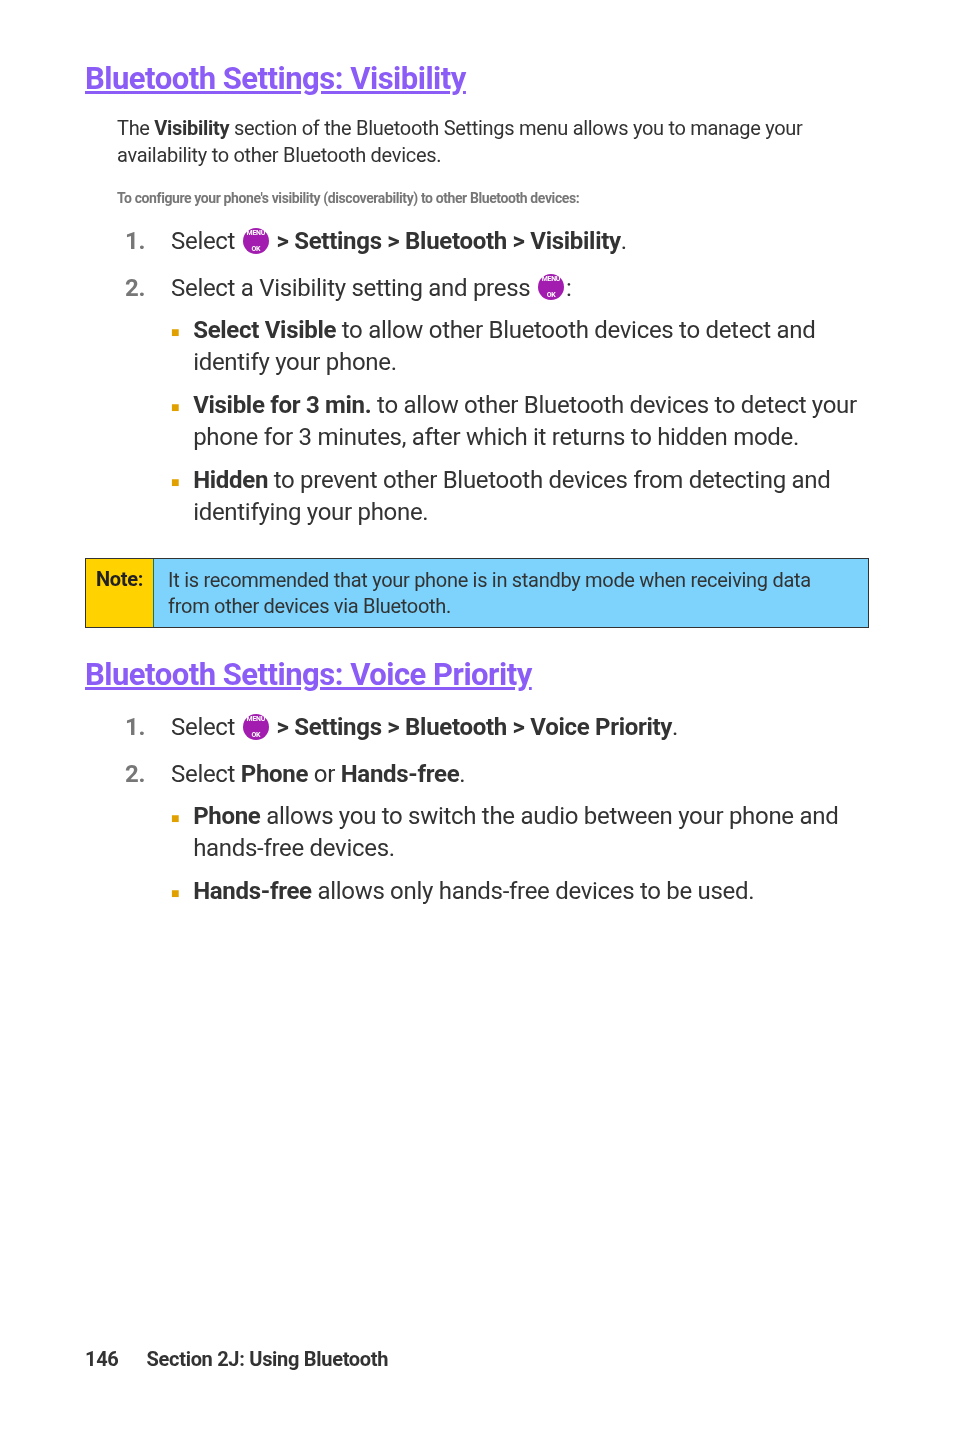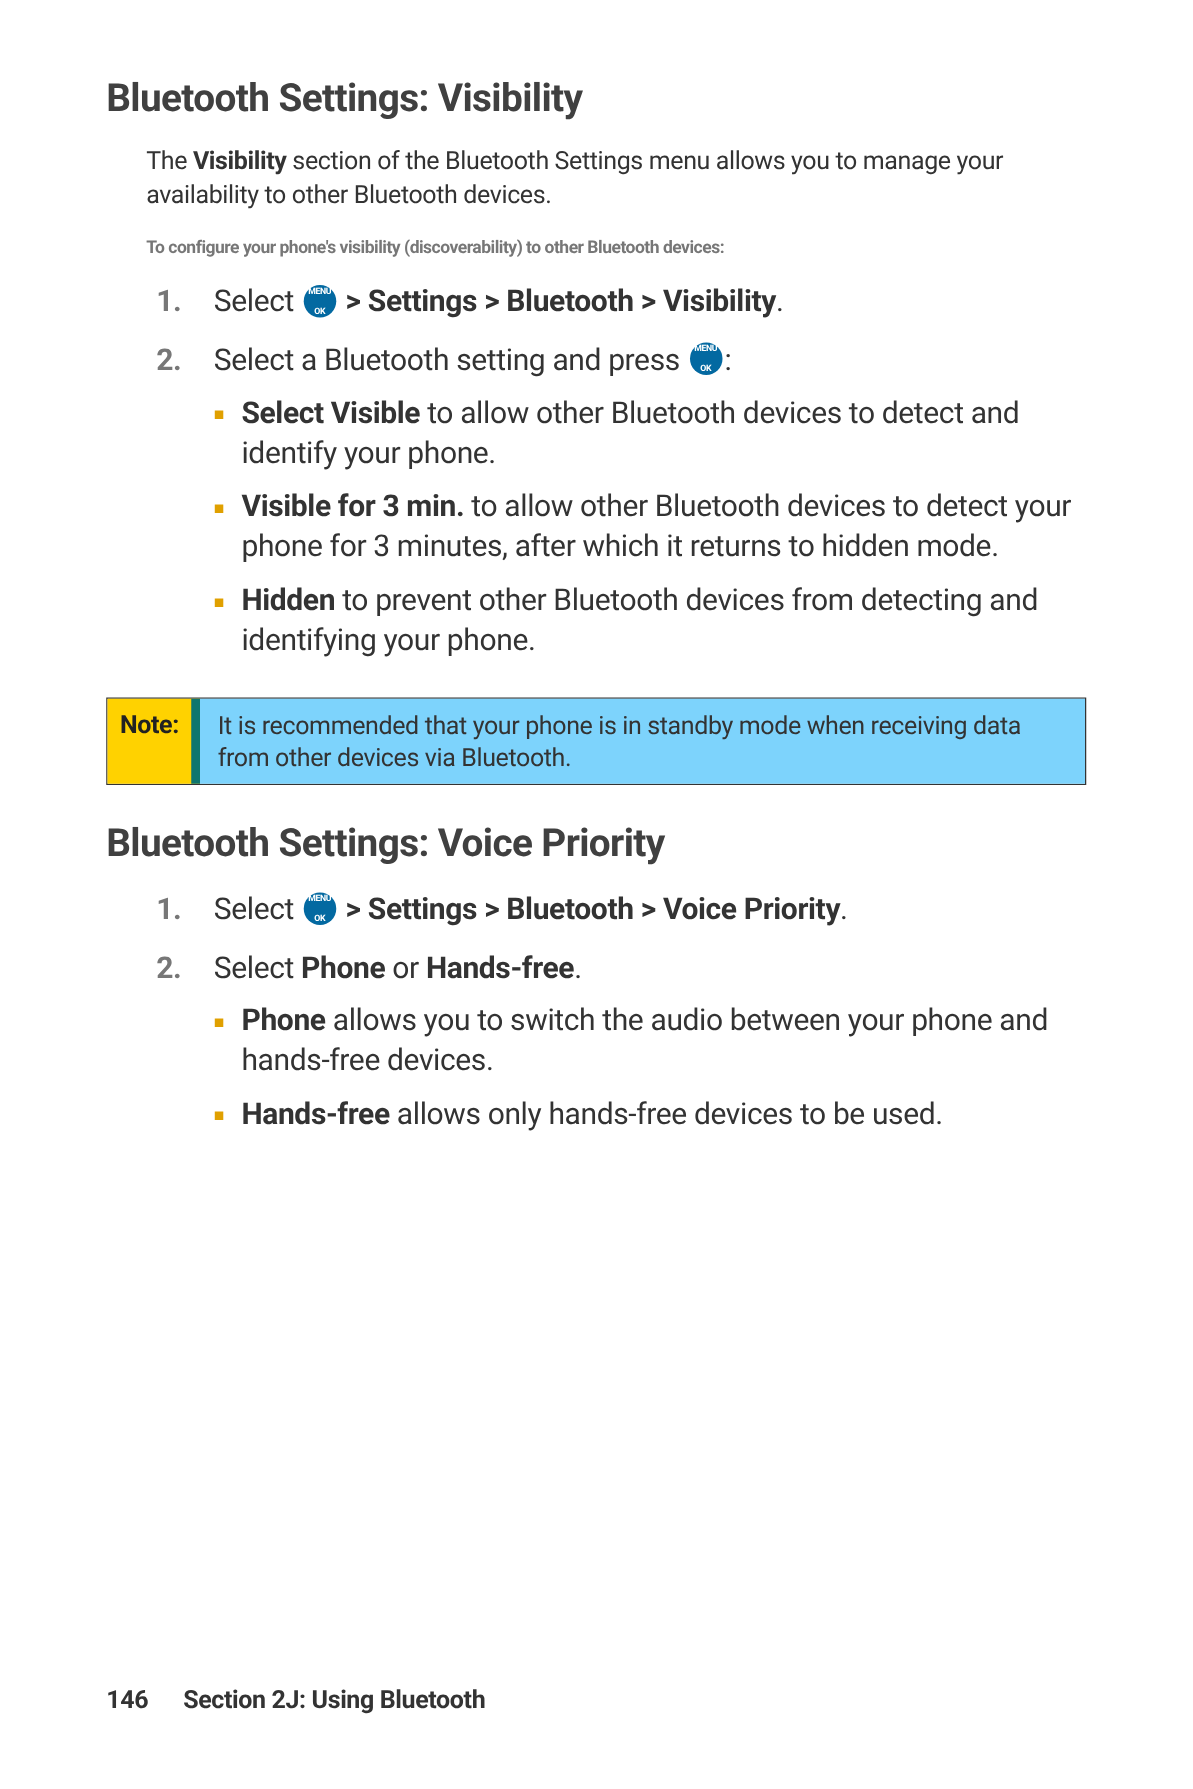--- a/index.html
+++ b/index.html
@@ -17,21 +17,22 @@
     padding: 60px 85px 40px 85px;
     box-sizing: border-box;
     height: 100%;
     position: relative;
   }
   h2.section-title {
     font-size: 31px;
     font-weight: 700;
     margin: 0 0 18px 0;
     letter-spacing: -0.5px;
-    color: #404040;
+    color: #8b5cf6;
+    text-decoration: underline;
   }
   .body-block {
     margin-left: 32px;
     margin-right: 10px;
   }
   p.lead {
     font-size: 20px;
     line-height: 1.35;
     margin: 0 0 20px 0;
     color: #333;
@@ -88,21 +89,21 @@
     flex-shrink: 0;
   }
   .bullet-body { flex: 1; }
   .menu-icon {
     display: inline-flex;
     align-items: center;
     justify-content: center;
     width: 26px;
     height: 26px;
     border-radius: 13px;
-    background: #0369a1;
+    background: #a21caf;
     color: #fff;
     font-size: 7px;
     font-weight: 700;
     line-height: 8px;
     text-align: center;
     vertical-align: middle;
     margin: 0 2px;
     position: relative;
     top: -2px;
   }
@@ -113,21 +114,21 @@
   .note-box {
     display: flex;
     border: 1px solid #333;
     margin: 6px 0 28px 0;
   }
   .note-label {
     background: #ffd200;
     font-weight: 700;
     font-size: 20px;
     padding: 8px 10px;
-    border-right: 7px solid #0f766e;
+    border-right: 1px solid #0f766e;
     display: flex;
     align-items: flex-start;
     color: #222;
     letter-spacing: -0.3px;
   }
   .note-body {
     background: #7dd3fc;
     padding: 8px 14px;
     font-size: 20px;
     line-height: 1.3;
@@ -166,21 +167,21 @@
         <span class="step-num">1.</span>
         <span class="step-body">
           <span>Select </span><span class="menu-icon">
               <span><span>MENU</span><br><span>OK</span></span>
             </span><span class="bold"> &gt; Settings &gt; Bluetooth &gt; Visibility</span><span>.</span>
         </span>
       </li>
       <li>
         <span class="step-num">2.</span>
         <span class="step-body">
-          <span>Select a Bluetooth setting and press </span><span class="menu-icon">
+          <span>Select a Visibility setting and press </span><span class="menu-icon">
               <span><span>MENU</span><br><span>OK</span></span>
             </span><span>:</span>
           <ul class="bullets">
             <li>
               <span class="bullet-marker">■</span>
               <span class="bullet-body"><span class="bold">Select Visible</span><span> to allow other Bluetooth devices to detect and identify your phone.</span></span>
             </li>
             <li>
               <span class="bullet-marker">■</span>
               <span class="bullet-body"><span class="bold">Visible for 3 min.</span><span> to allow other Bluetooth devices to detect your phone for 3 minutes, after which it returns to hidden mode.</span></span>

